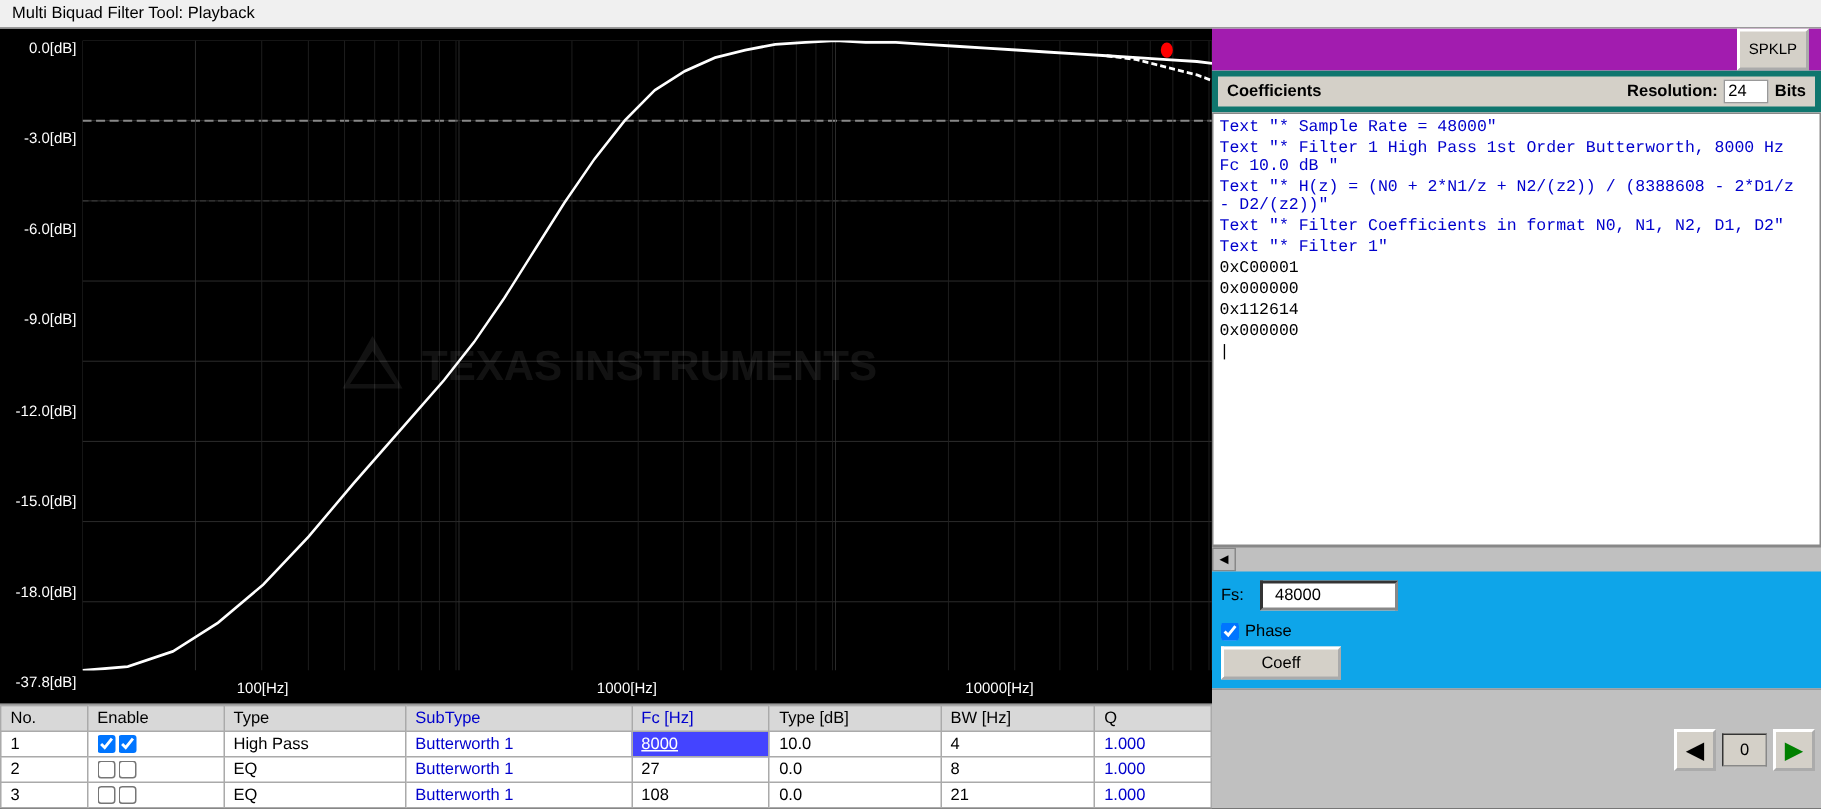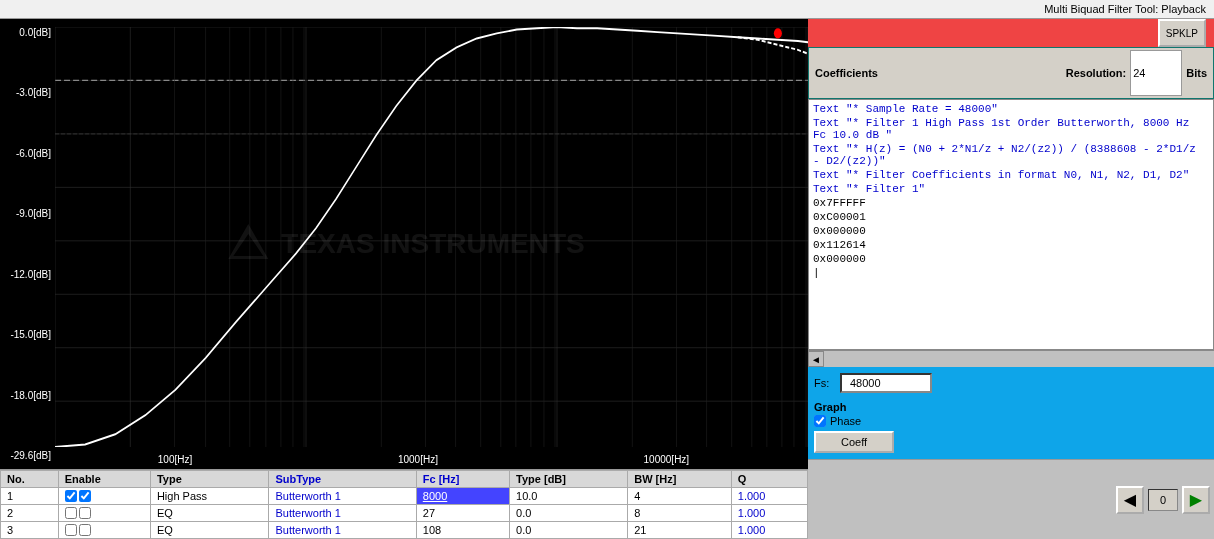--- a/index.html
+++ b/index.html
@@ -15,21 +15,20 @@
     }
 
     
     .title-bar {
       background: #f0f0f0;
       border-bottom: 1px solid #999;
       padding: 3px 8px;
       font-size: 11px;
       color: #000;
       flex-shrink: 0;
-      text-align: right;
     }
 
     .main-area {
       display: flex;
       flex: 1;
       overflow: hidden;
     }
 
     
     .left-panel {
@@ -123,21 +122,21 @@
       width: 100%;
       border-collapse: collapse;
       font-size: 11px;
     }
 
     .filter-table th {
       background: #d8d8d8;
       border: 1px solid #aaa;
       padding: 2px 6px;
       text-align: left;
-      font-weight: bold;
+      font-weight: normal;
     }
 
     .filter-table th.blue-text {
       color: #0000cc;
     }
 
     .filter-table td {
       border: 1px solid #aaa;
       padding: 2px 6px;
       background: #fff;
@@ -168,64 +167,64 @@
     
     .right-panel {
       display: flex;
       flex-direction: column;
       flex: 1;
       background: #c0c0c0;
     }
 
     
     .top-controls {
-      background: #ef4444;
+      background: #a21caf;
       padding: 4px 8px;
       display: flex;
       align-items: center;
       justify-content: flex-end;
       flex-shrink: 0;
       height: 28px;
     }
 
     
     .coefficients-panel {
       flex: 1;
       display: flex;
       flex-direction: column;
       overflow: hidden;
     }
 
     .coeff-header {
       background: #d4d0c8;
-      border: 1px solid #0f766e;
+      border: 4px solid #0f766e;
       padding: 2px 6px;
       font-size: 11px;
       font-weight: bold;
       display: flex;
       align-items: center;
       gap: 8px;
     }
 
     .coeff-title {
       font-weight: bold;
     }
 
     .resolution-area {
       display: flex;
       align-items: center;
       gap: 4px;
       margin-left: auto;
     }
 
     .resolution-input {
-      width: 52px;
+      width: 30px;
       border: 1px solid #999;
       background: #fff;
-      padding: 16px 2px;
+      padding: 1px 2px;
       font-size: 11px;
     }
 
     .coeff-text-area {
       flex: 1;
       background: #fff;
       border: 1px solid #888;
       overflow-y: auto;
       font-size: 11px;
       font-family: 'Courier New', monospace;
@@ -369,21 +368,21 @@
     <div class="graph-container">
 
       <div class="y-axis">
         <span class="y-label">0.0[dB]</span>
         <span class="y-label">-3.0[dB]</span>
         <span class="y-label">-6.0[dB]</span>
         <span class="y-label">-9.0[dB]</span>
         <span class="y-label">-12.0[dB]</span>
         <span class="y-label">-15.0[dB]</span>
         <span class="y-label">-18.0[dB]</span>
-        <span class="y-label">-29.6[dB]</span>
+        <span class="y-label">-37.8[dB]</span>
       </div>
 
       <div class="grid-area">
         <svg viewBox="0 0 750 330" preserveAspectRatio="none" xmlns="http://www.w3.org/2000/svg">
 
           <line x1="0" y1="0" x2="750" y2="0" stroke="#333" stroke-width="0.5"></line>
           <line x1="0" y1="42" x2="750" y2="42" stroke="#333" stroke-width="0.5"></line>
           <line x1="0" y1="84" x2="750" y2="84" stroke="#555" stroke-width="0.5" stroke-dasharray="4,2"></line>
           <line x1="0" y1="84" x2="750" y2="84" stroke="#333" stroke-width="0.5"></line>
           <line x1="0" y1="126" x2="750" y2="126" stroke="#333" stroke-width="0.5"></line>
@@ -531,40 +530,38 @@
           <span>Bits</span>
         </div>
       </div>
 
       <div class="coeff-text-area">
         <span class="coeff-line text-blue">Text "* Sample Rate = 48000"</span>
         <span class="coeff-line text-blue">Text "* Filter 1 High Pass 1st Order Butterworth, 8000 Hz Fc 10.0 dB "</span>
         <span class="coeff-line text-blue">Text "* H(z) = (N0 + 2*N1/z + N2/(z2)) / (8388608 - 2*D1/z - D2/(z2))"</span>
         <span class="coeff-line text-blue">Text "* Filter Coefficients in format N0, N1, N2, D1, D2"</span>
         <span class="coeff-line text-blue">Text "* Filter 1"</span>
-        <span class="coeff-line hex-value">0x7FFFFF</span>
         <span class="coeff-line hex-value">0xC00001</span>
         <span class="coeff-line hex-value">0x000000</span>
         <span class="coeff-line hex-value">0x112614</span>
         <span class="coeff-line hex-value">0x000000</span>
         <span class="coeff-line hex-value">|</span>
       </div>
 
       <div style="display:flex;align-items:center;border-top:1px solid #888;">
         <button class="scroll-btn" style="height:16px;width:16px;">◄</button>
       </div>
     </div>
 
     <div class="middle-controls">
       <div class="fs-row">
         <span class="fs-label">Fs:</span>
         <input type="text" class="fs-input" value="48000" style="">
       </div>
       <div class="graph-section">
-        <div class="graph-label">Graph</div>
         <div class="checkbox-row">
           <input type="checkbox" checked="" style="">
           <span>Phase</span>
         </div>
         <button class="coeff-btn">Coeff</button>
       </div>
     </div>
 
     <div class="bottom-area">
       <div class="nav-controls">

